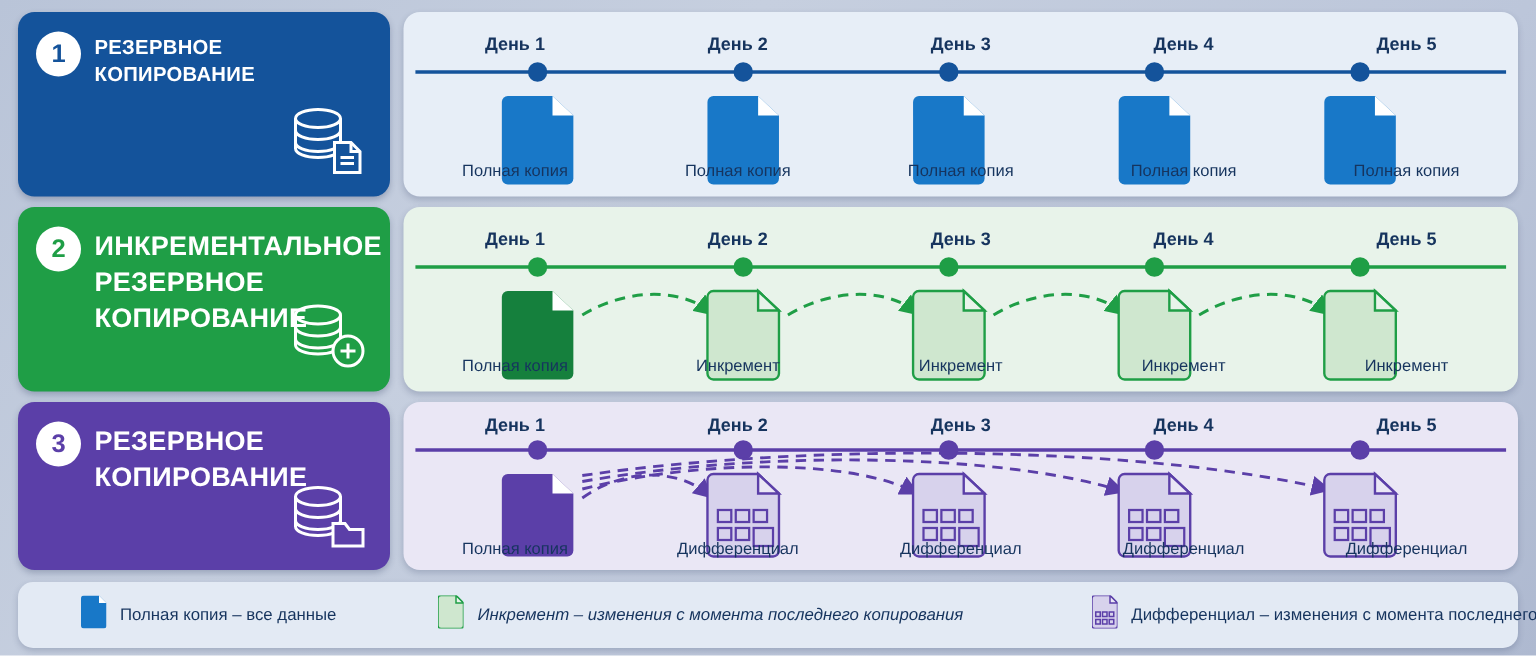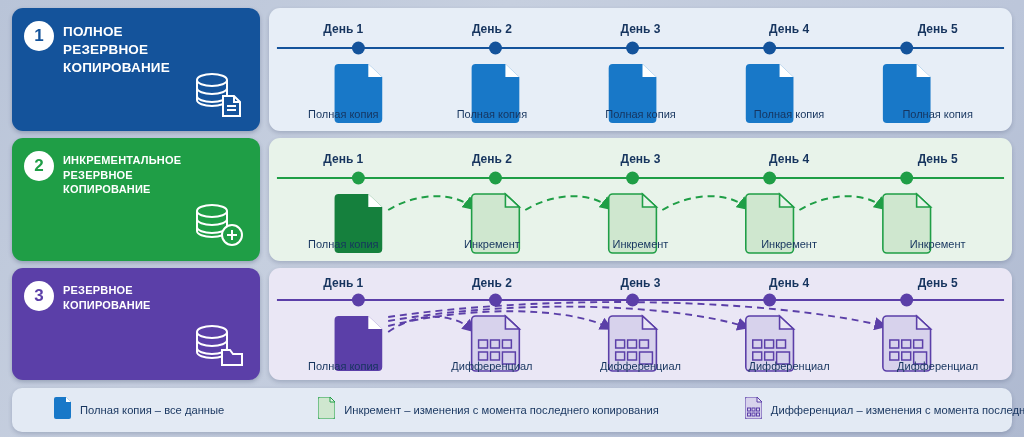--- a/index.html
+++ b/index.html
@@ -32,55 +32,54 @@
     width: 30px; height: 30px; border-radius: 50%; background: #fff;
     display: flex; align-items: center; justify-content: center;
     font-size: 17px; font-weight: bold; flex: 0 0 auto; margin-right: 9px;
   }
   .p1 .badge { color: #14539b; }
   .p2 .badge { color: #1f9e46; }
   .p3 .badge { color: #5b3fa8; }
 
   .ptitle { color: #fff; font-weight: bold; font-size: 13.5px; line-height: 1.32;
             letter-spacing: .2px; text-transform: uppercase; padding-top: 2px; }
-  .ptitle.sm { font-size: 11px; }
+  .ptitle.sm { font-size: 18px; }
 
   .dbicon { position: absolute; right: 14px; bottom: 9px; }
 
   
   .pane { flex: 1; border-radius: 11px; position: relative; overflow: hidden;
           box-shadow: 0 2px 4px rgba(40,55,90,.22); }
   .pane.t1 { background: #e7eef7; }
   .pane.t2 { background: #e8f3ea; }
   .pane.t3 { background: #eae7f5; }
 
   .pane svg { position: absolute; inset: 0; width: 100%; height: 100%; }
 
   
   .legend {
     height: 44px; background: #e3eaf4; border-radius: 10px; margin-top: 1px;
     display: flex; align-items: center; box-shadow: 0 2px 4px rgba(40,55,90,.22);
     padding: 0 14px; flex: 0 0 auto;
   }
   .leg-item { display: flex; align-items: center; gap: 9px; }
   .leg-item.a { margin-left: 28px; }
-  .leg-item.b { margin-left: 94px; }
+  .leg-item.b { margin-left: 68px; font-style: italic; }
   .leg-item.c { margin-left: 86px; }
   .leg-txt { font-size: 11.2px; color: #16345e; white-space: nowrap; }
 </style>
 </head>
 <body>
 
 <div class="sheet">
 
   <div class="row r1">
     <div class="panel p1">
       <div class="badge">1</div>
       <div class="ptitle">
-        <div>ПОЛНОЕ</div>
         <div>РЕЗЕРВНОЕ</div>
         <div>КОПИРОВАНИЕ</div>
       </div>
       <div class="dbicon">
         <svg width="56" height="48" viewBox="0 0 56 48" fill="none" stroke="#ffffff" stroke-width="2">
           <ellipse cx="22" cy="10" rx="15" ry="6"></ellipse>
           <path d="M7 10 v20 a15 6 0 0 0 30 0 V10"></path>
           <path d="M7 18 a15 6 0 0 0 30 0"></path>
           <path d="M7 26 a15 6 0 0 0 30 0"></path>
           <path d="M33 26 h11 l6 6 v14 H33 z" fill="#14539b"></path>

